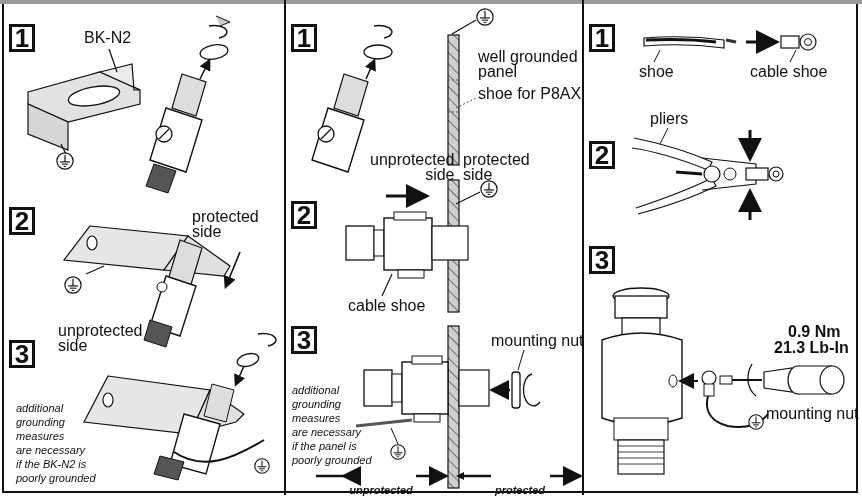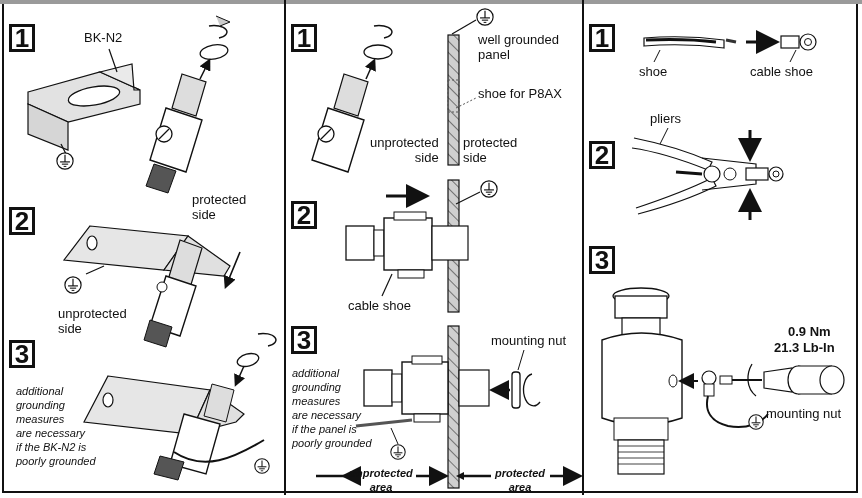--- a/index.html
+++ b/index.html
@@ -5,26 +5,26 @@
     html, body { margin: 0; padding: 0; background: #ffffff; }
     body { width: 862px; height: 498px; position: relative; overflow: hidden;
            font-family: "Liberation Sans", sans-serif; color: #111; }
     .topstrip { position: absolute; left: 0; top: 0; width: 862px; height: 4px; background: #9a9a9a; }
     .frame { position: absolute; left: 2px; top: 4px; width: 856px; height: 489px;
              border-left: 2px solid #111; border-right: 2px solid #111; border-bottom: 2px solid #111; box-sizing: border-box; }
     .divider { position: absolute; top: 0; width: 2px; height: 495px; background: #111; }
     .panel { position: absolute; top: 4px; height: 489px; }
     .step { position: absolute; width: 26px; height: 28px; border: 3px solid #111; box-sizing: border-box;
             font-weight: bold; font-size: 26px; line-height: 22px; text-align: center; background: #fff; }
-    .lbl { position: absolute; font-size: 13px; line-height: 15px; white-space: nowrap; }
+    .lbl { position: absolute; font-size: 16px; line-height: 15px; white-space: nowrap; }
     .lbl.sm { font-size: 11px; line-height: 14px; font-style: italic; }
     .lbl.bold { font-weight: bold; }
     .lbl.r { text-align: right; }
     svg.art { position: absolute; left: 0; top: 0; overflow: visible; }
-    .ml { white-space: pre-line; }
+    .ml { white-space: pre-line; margin-top: 17px; }
   </style>
 </head>
 <body>
 
 <div class="topstrip"></div>
 <div class="frame"></div>
 <div class="divider" style="left:284px"></div>
 <div class="divider" style="left:582px"></div>
 
 <svg width="0" height="0" style="position:absolute">

